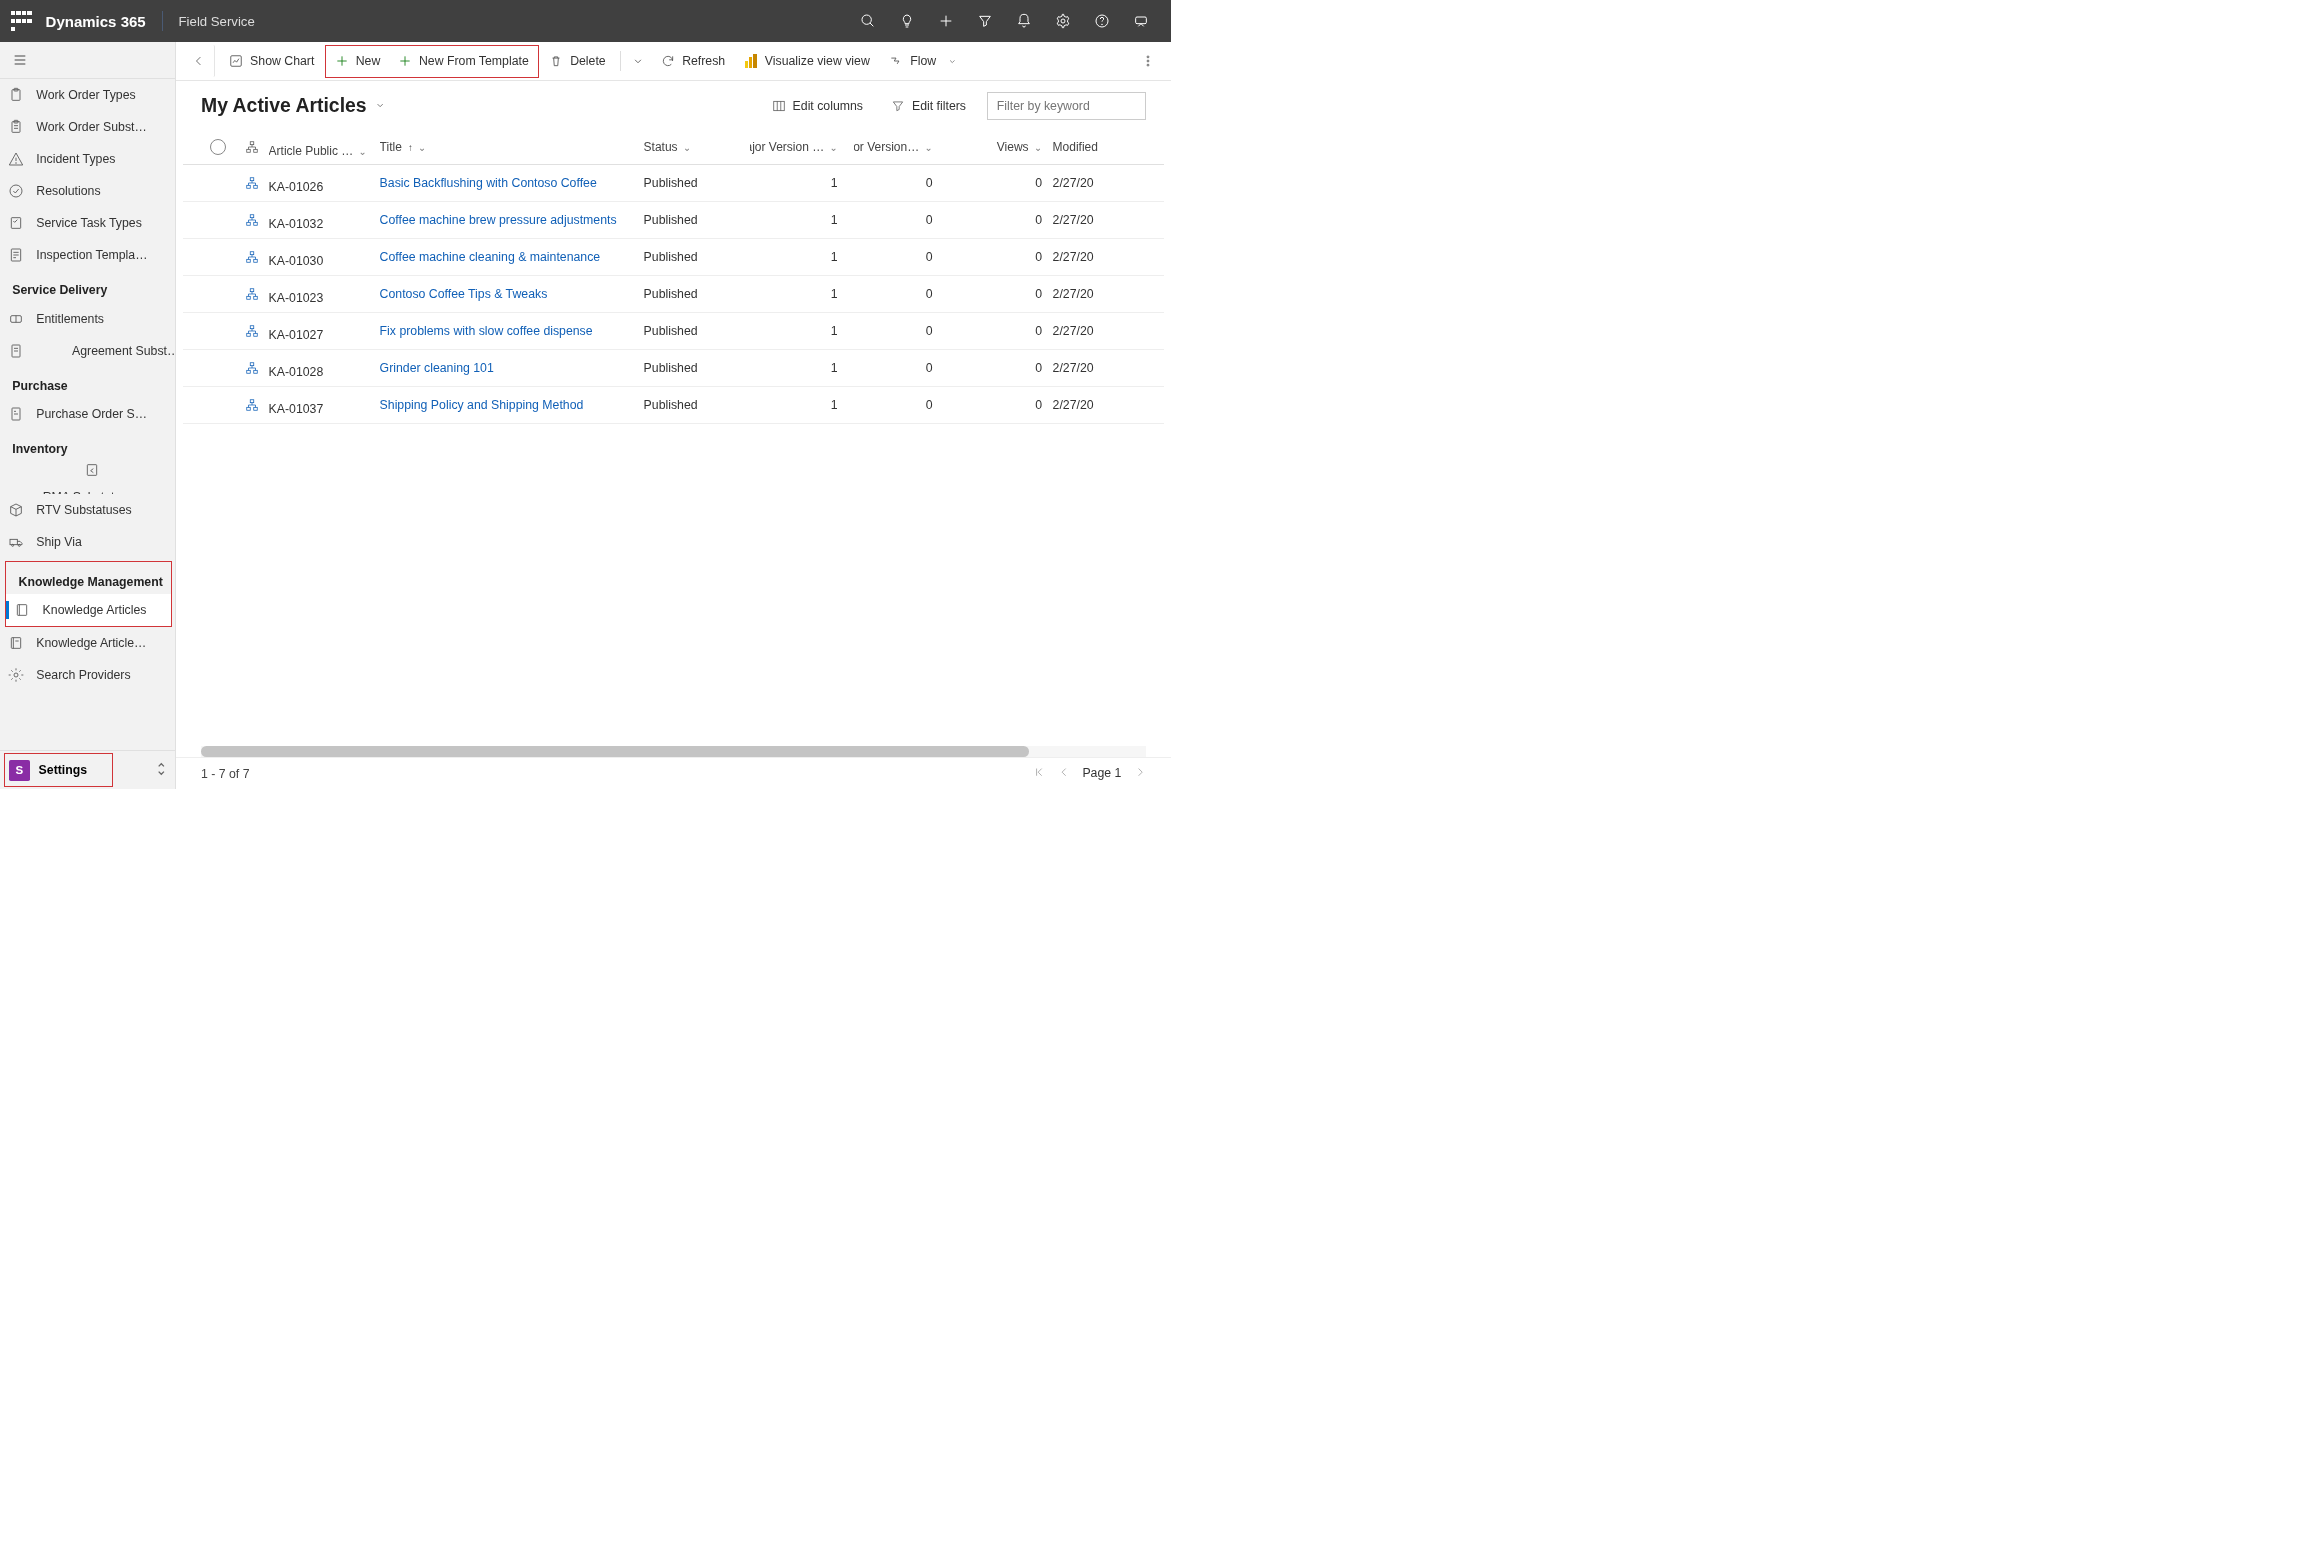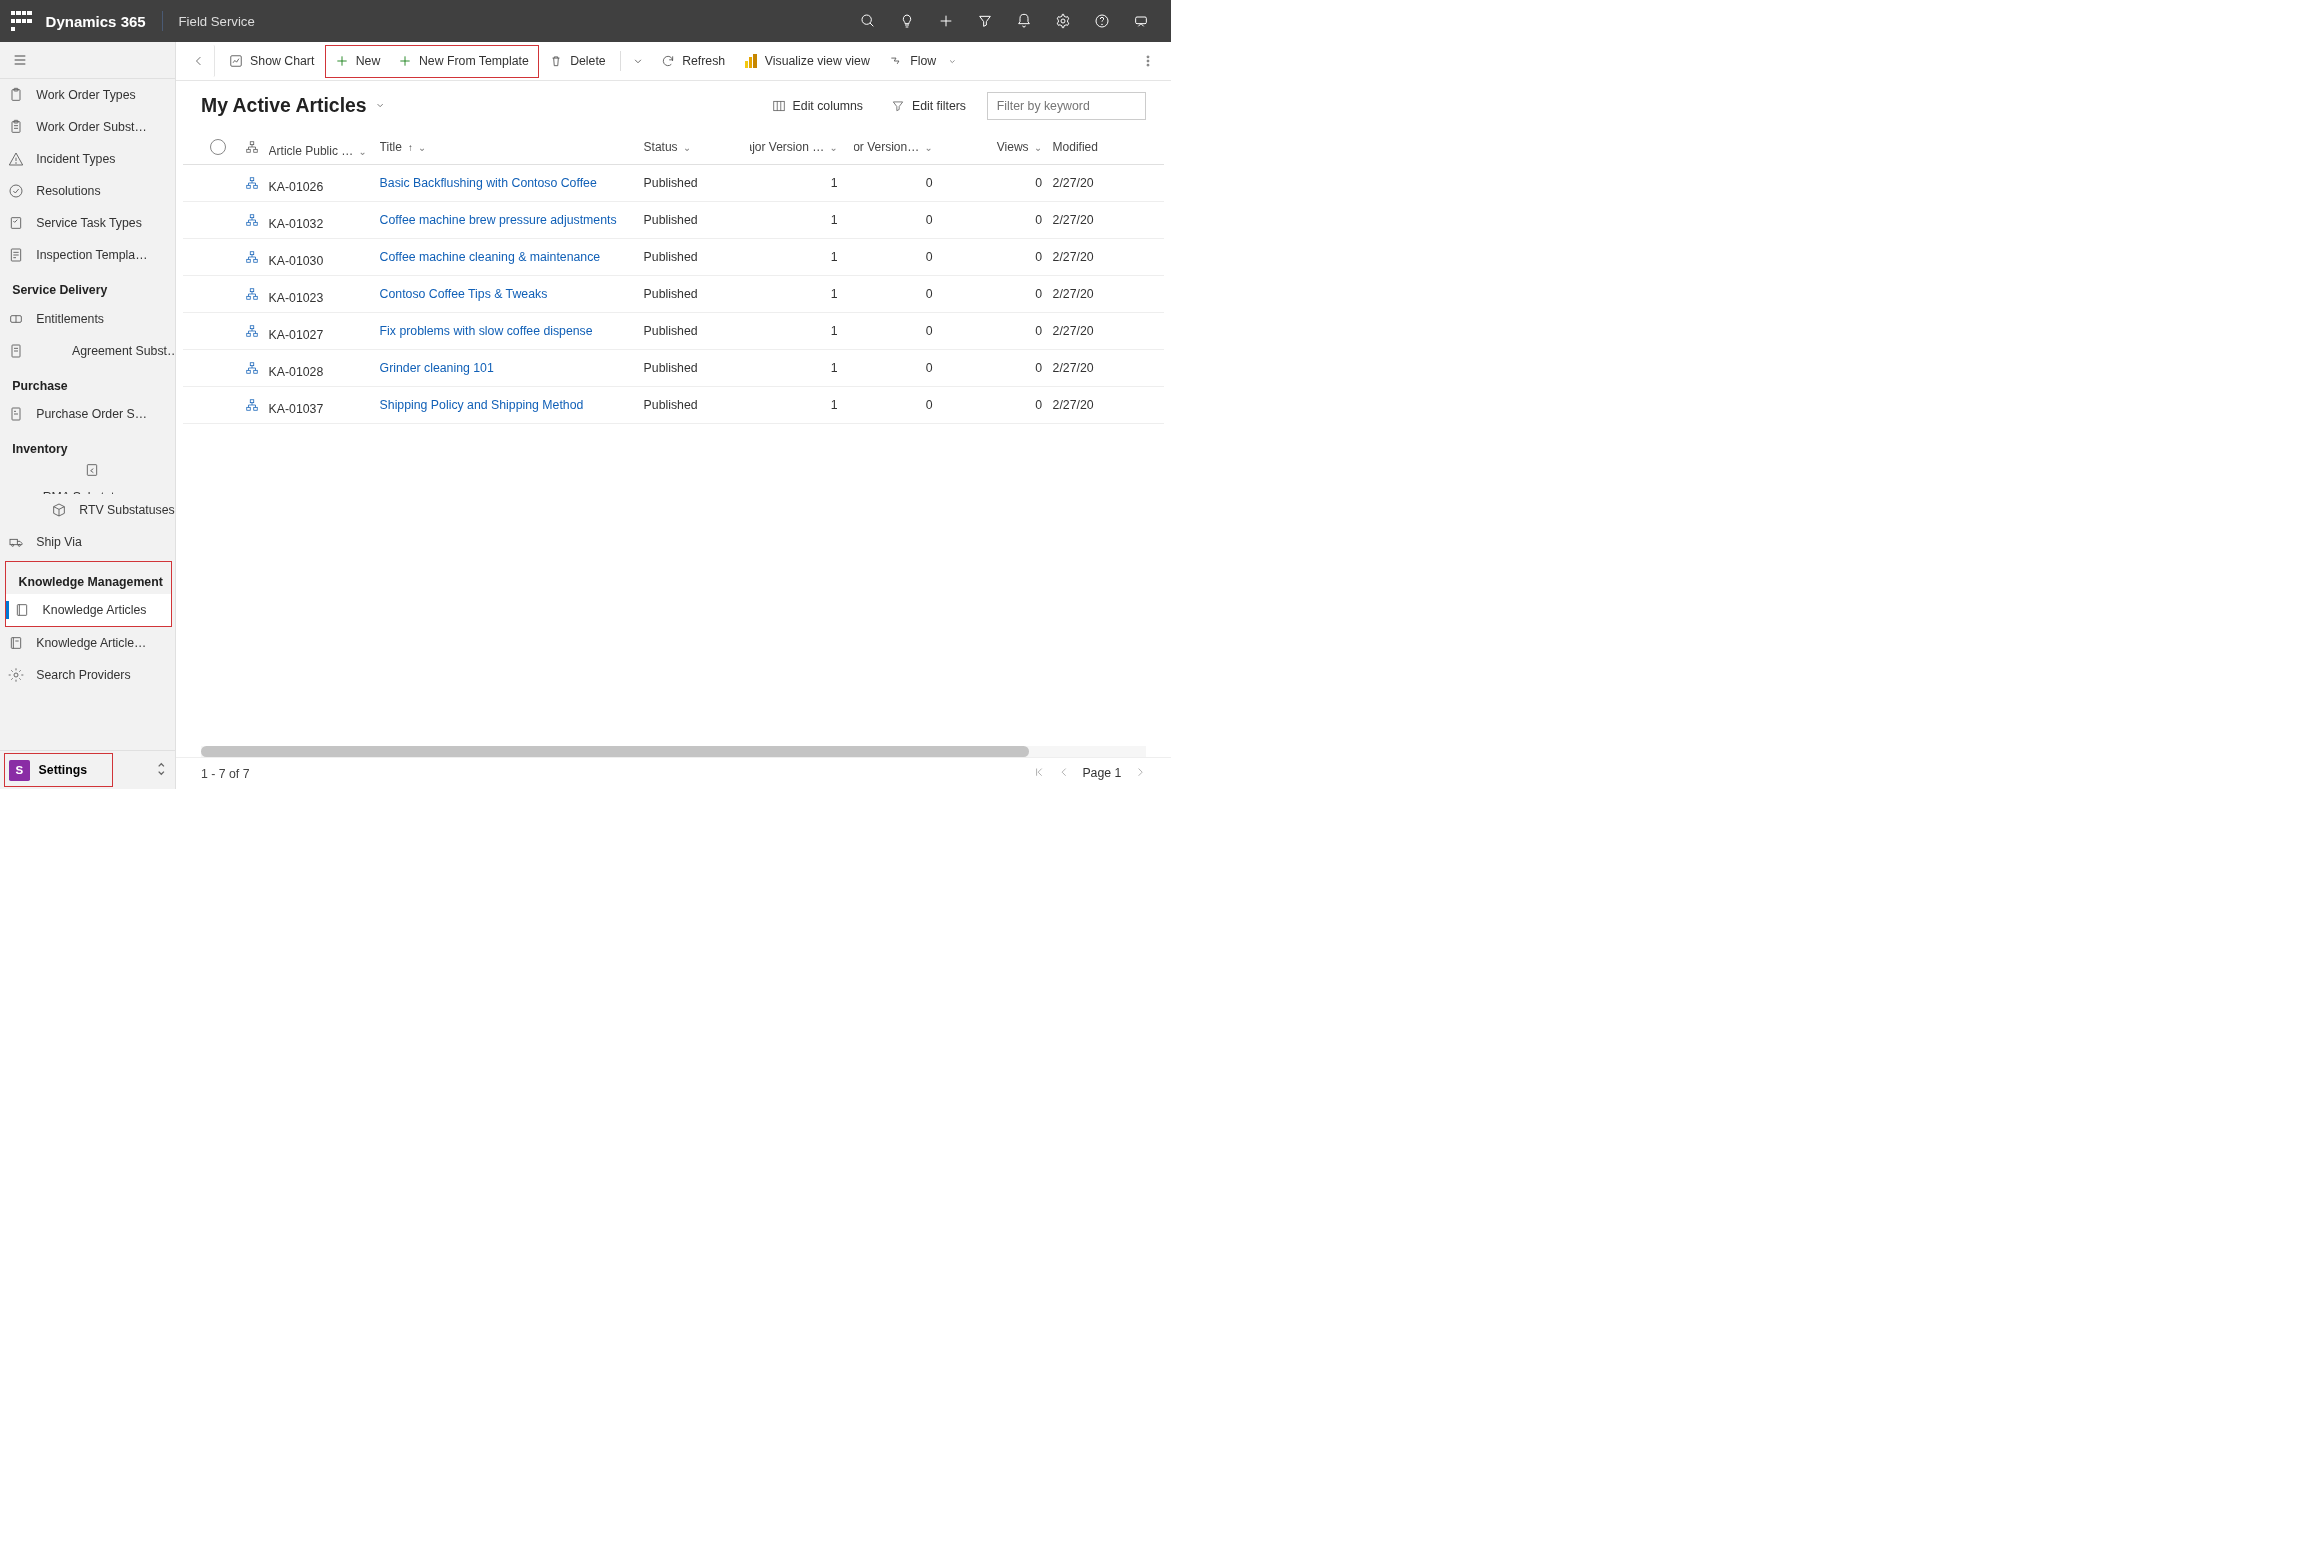--- a/index.html
+++ b/index.html
@@ -236,21 +236,21 @@
             <span>Purchase Order S…</span>
           </div>
           <div class="nav-section">Inventory</div>
           <div class="nav-item" style="position: relative; flex-direction: column;">
             <svg viewBox="0 0 24 24">
               <rect x="5" y="4" width="14" height="16" rx="1"></rect>
               <path d="M14 10l-4 3 4 3"></path>
             </svg>
             <span>RMA Substatuses</span>
           </div>
-          <div class="nav-item" style="position: relative; margin-left: 43px;">
+          <div class="nav-item" style="position: relative;">
             <svg viewBox="0 0 24 24">
               <path d="M12 3l8 4v10l-8 4-8-4V7l8-4z"></path>
               <path d="M4 7l8 4 8-4M12 11v10"></path>
             </svg>
             <span>RTV Substatuses</span>
           </div>
           <div class="nav-item" style="position: relative;">
             <svg viewBox="0 0 24 24">
               <rect x="3" y="8" width="11" height="8"></rect>
               <path d="M14 11h4l3 3v2h-7"></path>

